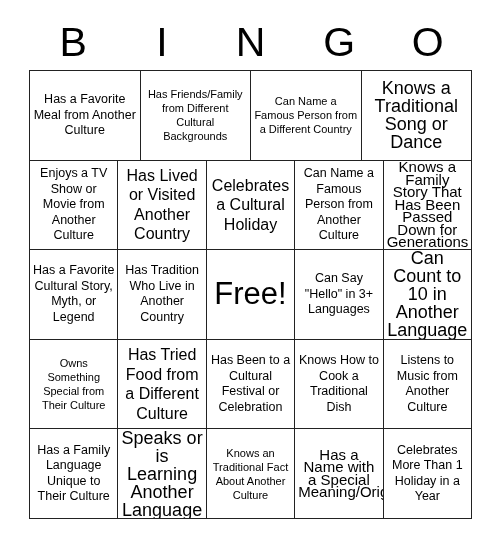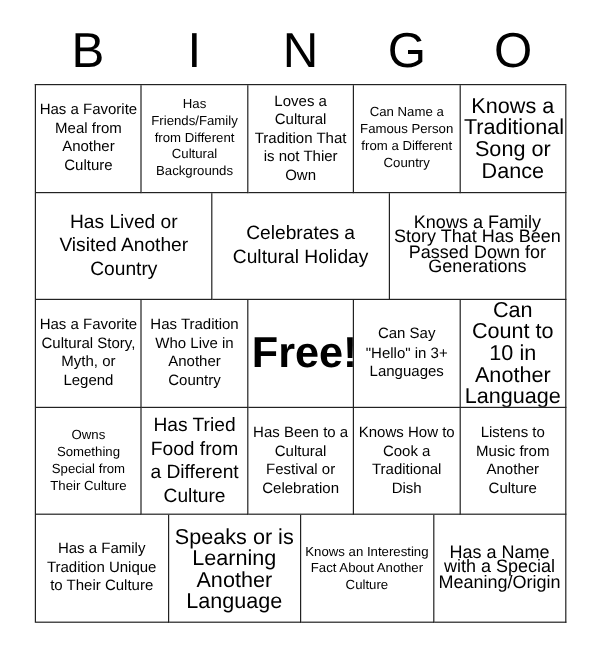--- a/index.html
+++ b/index.html
@@ -62,21 +62,21 @@
   .cell-text {
     display: block;
     width: 100%;
     color: #000000;
   }
   .sz-xs .cell-text { font-size: 15px;  line-height: 12.5px; }
   .sz-s  .cell-text { font-size: 11px;   line-height: 14px; }
   .sz-m  .cell-text { font-size: 12.5px; line-height: 15.5px; }
   .sz-l  .cell-text { font-size: 18px; line-height: 18px; }
   .sz-xl .cell-text { font-size: 16px;   line-height: 19.5px; }
-  .sz-free .cell-text { font-size: 36px; line-height: 34px; font-weight: bold; }
+  .sz-free .cell-text { font-size: 31px; line-height: 34px; }
 </style>
 </head>
 <body>
 
 <div id="card">
 
   <div id="header">
     <div class="header-letter">B</div>
     <div class="header-letter">I</div>
     <div class="header-letter">N</div>
@@ -86,37 +86,40 @@
 
   <div id="grid">
 
     <div class="grid-row">
       <div class="cell sz-m">
           <span class="cell-text">Has a Favorite Meal from Another Culture</span>
         </div>
       <div class="cell sz-s">
           <span class="cell-text">Has Friends/Family from Different Cultural Backgrounds</span>
         </div>
-      <div class="cell sz-m">
-          <span class="cell-text">Loves a Cultural Tradition That is not Thier Own</span>
-        </div>
       <div class="cell sz-s">
           <span class="cell-text">Can Name a Famous Person from a Different Country</span>
         </div>
       <div class="cell sz-l">
           <span class="cell-text">Knows a Traditional Song or Dance</span>
         </div>
     </div>
 
     <div class="grid-row">
+      <div class="cell sz-m">
+          <span class="cell-text">Enjoys a TV Show or Movie from Another Culture</span>
+        </div>
       <div class="cell sz-xl">
           <span class="cell-text">Has Lived or Visited Another Country</span>
         </div>
       <div class="cell sz-xl">
           <span class="cell-text">Celebrates a Cultural Holiday</span>
+        </div>
+      <div class="cell sz-m">
+          <span class="cell-text">Can Name a Famous Person from Another Culture</span>
         </div>
       <div class="cell sz-xs">
           <span class="cell-text">Knows a Family Story That Has Been Passed Down for Generations</span>
         </div>
     </div>
 
     <div class="grid-row">
       <div class="cell sz-m">
           <span class="cell-text">Has a Favorite Cultural Story, Myth, or Legend</span>
         </div>
@@ -147,27 +150,30 @@
       <div class="cell sz-m">
           <span class="cell-text">Knows How to Cook a Traditional Dish</span>
         </div>
       <div class="cell sz-m">
           <span class="cell-text">Listens to Music from Another Culture</span>
         </div>
     </div>
 
     <div class="grid-row">
       <div class="cell sz-m">
-          <span class="cell-text">Has a Family Tradition Unique to Their Culture</span>
+          <span class="cell-text">Has a Family Language Unique to Their Culture</span>
         </div>
       <div class="cell sz-l">
           <span class="cell-text">Speaks or is Learning Another Language</span>
         </div>
       <div class="cell sz-s">
-          <span class="cell-text">Knows an Interesting Fact About Another Culture</span>
+          <span class="cell-text">Knows an Traditional Fact About Another Culture</span>
         </div>
       <div class="cell sz-xs">
           <span class="cell-text">Has a Name with a Special Meaning/Origin</span>
+        </div>
+      <div class="cell sz-m">
+          <span class="cell-text">Celebrates More Than 1 Holiday in a Year</span>
         </div>
     </div>
 
   </div>
 </div>
 
 </body></html>

